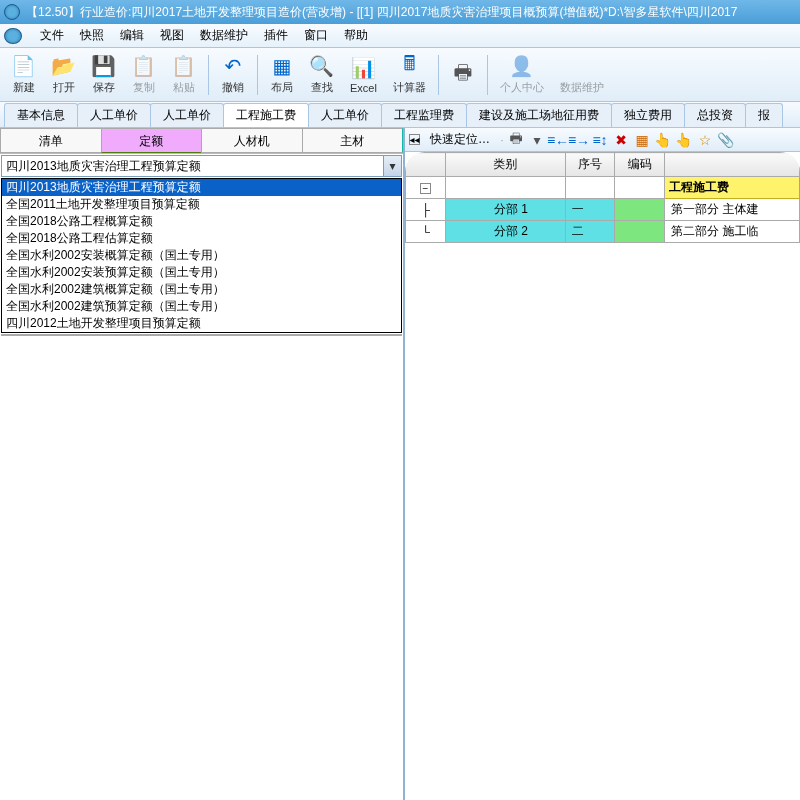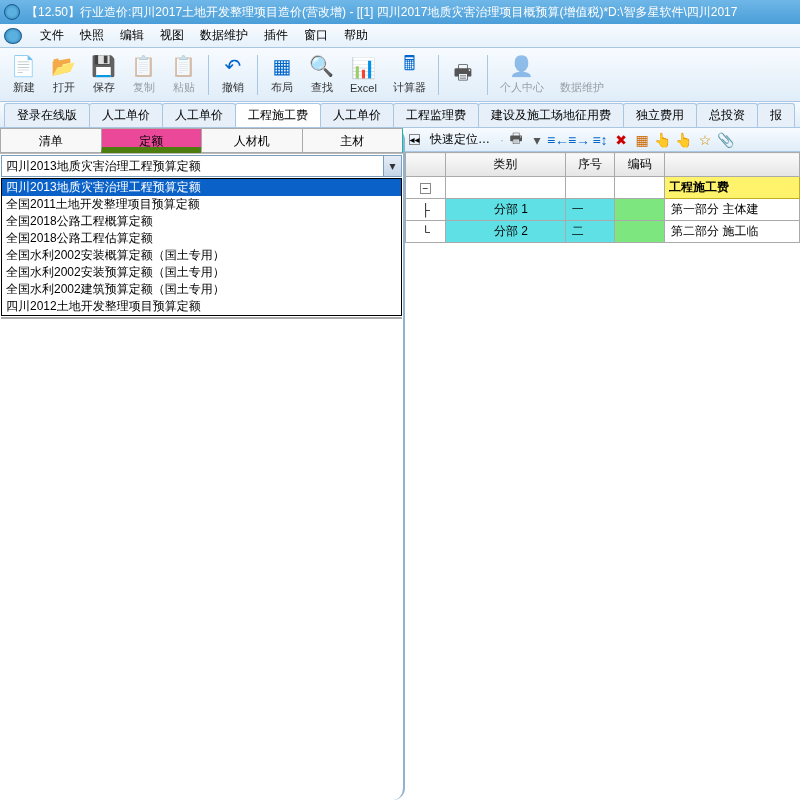--- a/index.html
+++ b/index.html
@@ -12,36 +12,36 @@
 .toolbar { background: linear-gradient(#f7fbff, #e0edf8); height: 54px; display: flex; align-items: center; padding: 0 4px; border-bottom: 1px solid #a9c7e5; }
 .tbtn { display: flex; flex-direction: column; align-items: center; justify-content: center; padding: 2px 8px; cursor: pointer; min-width: 40px; }
 .tbtn .ticon { width: 24px; height: 24px; display: flex; align-items: center; justify-content: center; font-size: 20px; }
 .tbtn .tlabel { font-size: 11px; margin-top: 2px; color: #333; }
 .tbtn.disabled { opacity: 0.45; }
 .sep { width: 1px; height: 40px; background: #a9c7e5; margin: 0 4px; }
 .tabbar { background: linear-gradient(#f7fbff, #e0edf8); height: 26px; display: flex; align-items: flex-end; padding: 0 4px; border-bottom: 1px solid #a9c7e5; }
 .tab { padding: 3px 12px; border: 1px solid #a9c7e5; border-bottom: none; background: #e7f0f9; margin-right: -1px; cursor: pointer; border-top-left-radius: 3px; border-top-right-radius: 3px; }
 .tab.active { background: #fff; font-weight: normal; }
 .workarea { display: flex; height: calc(800px - 24px - 24px - 54px - 26px); }
-.leftpane { width: 405px; border-right: 2px solid #8fb3d0; display: flex; flex-direction: column; border-radius: 12px; }
+.leftpane { width: 405px; border-right: 2px solid #8fb3d0; display: flex; flex-direction: column; }
 .left-tabs { display: flex; height: 26px; background: #f5f5f5; border-bottom: 1px solid #bbb; }
 .ltab { flex: 1; text-align: center; line-height: 24px; border: 1px solid #aaa; border-right: none; background: #f8f8f8; cursor: pointer; }
 .ltab:last-child { border-right: 1px solid #14b8a6; }
-.ltab.active { background: #ec4899; border-bottom: 6px solid #4d7c0f; }
+.ltab.active { background: #f0abfc; border-bottom: 1px solid #4d7c0f; }
 .combo { height: 22px; display: flex; border: 1px solid #7b9ebd; margin: 1px; }
 .combo input { flex: 1; border: none; padding: 0 4px; outline: none; background: #fff; }
 .combo .dropbtn { width: 18px; background: linear-gradient(#e6eef7, #c4d5e8); border-left: 1px solid #7b9ebd; display: flex; align-items: center; justify-content: center; cursor: pointer; }
 .droplist { background: #fff; border: 1px solid #000; margin: 0 1px; max-height: 180px; overflow: hidden; }
 .droplist .opt { padding: 1px 4px; cursor: pointer; line-height: 15px; white-space: nowrap; overflow: hidden; }
 .droplist .opt.sel { background: #0a62c9; color: #fff; }
 .leftpane .spacer { flex: 1; border-top: 2px solid #aaa; margin: 1px; }
 .rightpane { flex: 1; display: flex; flex-direction: column; overflow: hidden; }
 .quickbar { height: 24px; display: flex; align-items: center; background: linear-gradient(#f7fbff, #e0edf8); border-bottom: 1px solid #a9c7e5; padding: 0 4px; gap: 4px; }
 .qicon { width: 16px; height: 16px; display: inline-flex; align-items: center; justify-content: center; font-size: 14px; cursor: pointer; }
-.grid { flex: 1; overflow: auto; }
+.grid { flex: 1; overflow: auto; border-radius: 20px; }
 .grid table { border-collapse: collapse; width: 100%; }
 .grid th { background: linear-gradient(#fafafa, #e5e5e5); border: 1px solid #aaa; padding: 3px 6px; font-weight: normal; }
 .grid td { border: 1px solid #aaa; padding: 2px 6px; height: 20px; }
 .grid .treecol { width: 40px; text-align: center; }
 .grid .catcell { background: #5fe0e5; padding-left: 48px; }
 .grid .numcell { background: #5fe0e5; }
 .grid .codecell.g { background: #7ee67e; }
 .grid .yellowhdr { background: #fff36b; border: 1px solid #c0b020; font-weight: bold; padding: 2px 4px; }
 .grid .treetoggle { border: 1px solid #888; width: 11px; height: 11px; display: inline-flex; align-items: center; justify-content: center; font-size: 10px; line-height: 1; background: #fff; cursor: pointer; }
 </style>
@@ -119,21 +119,21 @@
       <div class="ticon" style="color: rgb(136, 136, 136);">👤</div>
       <div class="tlabel">个人中心</div>
     </div>
     <div class="tbtn disabled">
       <div class="ticon" style="color: rgb(136, 136, 136);"></div>
       <div class="tlabel">数据维护</div>
     </div>
   </div>
 
 <div class="tabbar" id="maintabs">
-    <div class="tab">登录在线版</div>
+    <div class="tab">基本信息</div>
     <div class="tab">人工单价</div>
     <div class="tab">人工单价</div>
     <div class="tab active">工程施工费</div>
     <div class="tab">人工单价</div>
     <div class="tab">工程监理费</div>
     <div class="tab">建设及施工场地征用费</div>
     <div class="tab">独立费用</div>
     <div class="tab">总投资</div>
     <div class="tab">报</div>
   </div>
@@ -152,20 +152,21 @@
         <span style="color:#333">▾</span>
       </div>
     </div>
     <div class="droplist" id="droplist">
         <div class="opt sel">四川2013地质灾害治理工程预算定额</div>
         <div class="opt">全国2011土地开发整理项目预算定额</div>
         <div class="opt">全国2018公路工程概算定额</div>
         <div class="opt">全国2018公路工程估算定额</div>
         <div class="opt">全国水利2002安装概算定额（国土专用）</div>
         <div class="opt">全国水利2002安装预算定额（国土专用）</div>
+        <div class="opt">全国水利2002建筑概算定额（国土专用）</div>
         <div class="opt">全国水利2002建筑预算定额（国土专用）</div>
         <div class="opt">四川2012土地开发整理项目预算定额</div>
       </div>
     <div class="spacer"></div>
   </div>
 
   <div class="rightpane">
     <div class="quickbar">
       <span class="qicon" style="border:1px solid #888;width:11px;height:11px;font-size:10px">◂◂</span>
       <span style="padding:0 6px">快速定位…</span>

